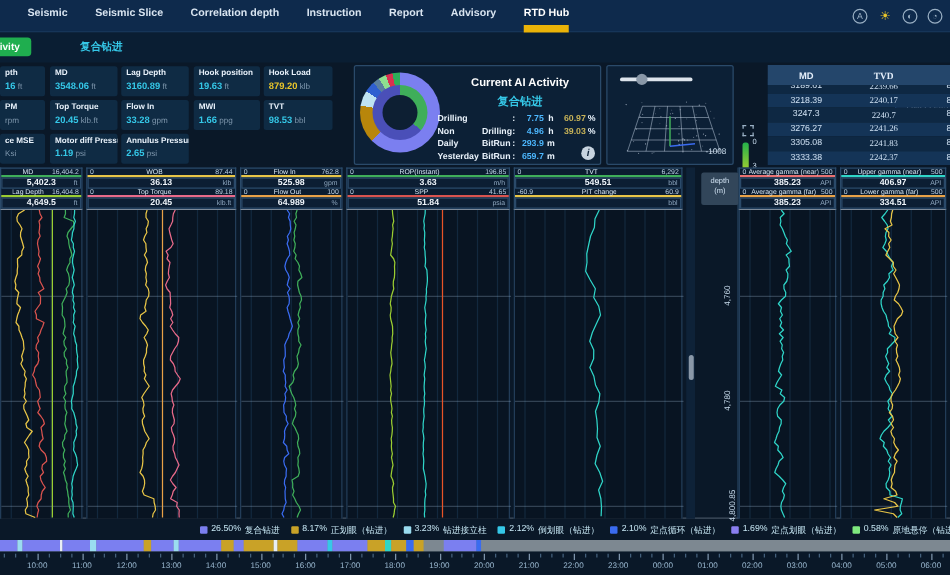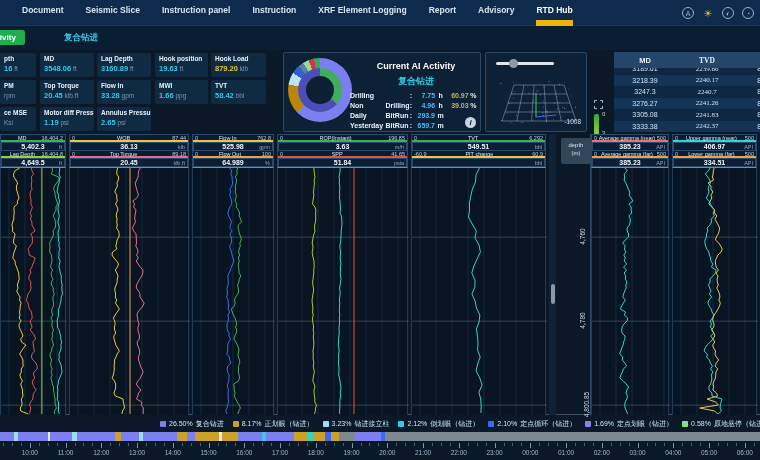--- a/index.html
+++ b/index.html
@@ -106,25 +106,24 @@
   .tick { position:absolute; top:2px; width:1px; background:#44607c; }
   .tick.major { background:#7d93aa; }
   .t-lab { position:absolute; top:8px; transform:translateX(-50%); font-size:6.5px; color:#9ab8d0; white-space:nowrap; }
 </style>
 </head>
 <body>
 
 <div class="app">
   <div class="nav">
     <div id="nav-items" style="display:flex;">
-        <div class="nav-item">Document</div>
+        <div class="nav-item">Seismic</div>
         <div class="nav-item">Seismic Slice</div>
-        <div class="nav-item">Instruction panel</div>
+        <div class="nav-item">Correlation depth</div>
         <div class="nav-item">Instruction</div>
-        <div class="nav-item">XRF Element Logging</div>
         <div class="nav-item">Report</div>
         <div class="nav-item">Advisory</div>
         <div class="nav-item active">RTD Hub</div>
       </div>
     <div class="nav-icons" id="nav-icons">
         <div class="nav-ico">A</div>
         <div class="nav-ico sun">☀</div>
         <div class="nav-ico">◐</div>
         <div class="nav-ico">◔</div>
       </div>
@@ -180,21 +179,21 @@
         <div class="tile" style="left: 155px; top: 30px; width: 53px; height: 24px;">
           <div class="tl">MWI</div>
           <div class="tv"><span>1.66</span><span class="tu"> ppg</span></div>
         </div>
         <div class="tile" style="left: 211px; top: 3px; width: 55px; height: 24px;">
           <div class="tl">Hook Load</div>
           <div class="tv hl"><span>879.20</span><span class="tu"> klb</span></div>
         </div>
         <div class="tile" style="left: 211px; top: 30px; width: 55px; height: 24px;">
           <div class="tl">TVT</div>
-          <div class="tv"><span>58.42</span><span class="tu"> bbl</span></div>
+          <div class="tv"><span>98.53</span><span class="tu"> bbl</span></div>
         </div>
       </div>
 
     <div class="panel" style="left:283px; top:2px; width:198px; height:80px;">
       <div class="donut" id="donut-outer" style="background: conic-gradient(rgb(123, 127, 240) 0deg, rgb(123, 127, 240) 225deg, rgb(184, 134, 11) 225deg, rgb(184, 134, 11) 280deg, rgb(191, 227, 242) 280deg, rgb(191, 227, 242) 302deg, rgb(47, 95, 208) 302deg, rgb(47, 95, 208) 318deg, rgb(90, 127, 160) 318deg, rgb(90, 127, 160) 328deg, rgb(143, 224, 143) 328deg, rgb(143, 224, 143) 339deg, rgb(217, 48, 79) 339deg, rgb(217, 48, 79) 349deg, rgb(47, 174, 90) 349deg, rgb(47, 174, 90) 360deg);">
         <div class="inner" id="donut-inner" style="background: conic-gradient(rgb(63, 174, 90) 0deg, rgb(63, 174, 90) 130deg, rgb(74, 79, 184) 130deg, rgb(74, 79, 184) 360deg);"></div>
         <div class="hole"></div>
       </div>
       <div class="ai-title">Current AI Activity</div>
       <div class="ai-sub">复合钻进</div>

